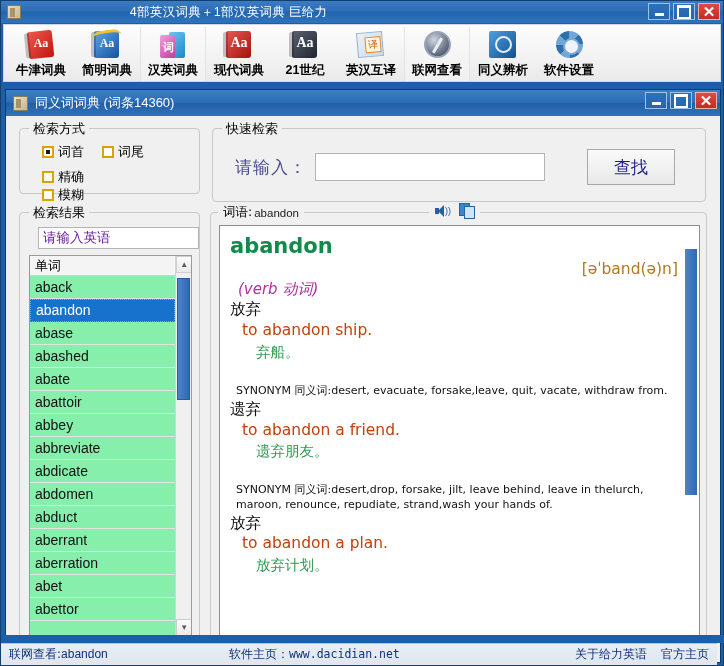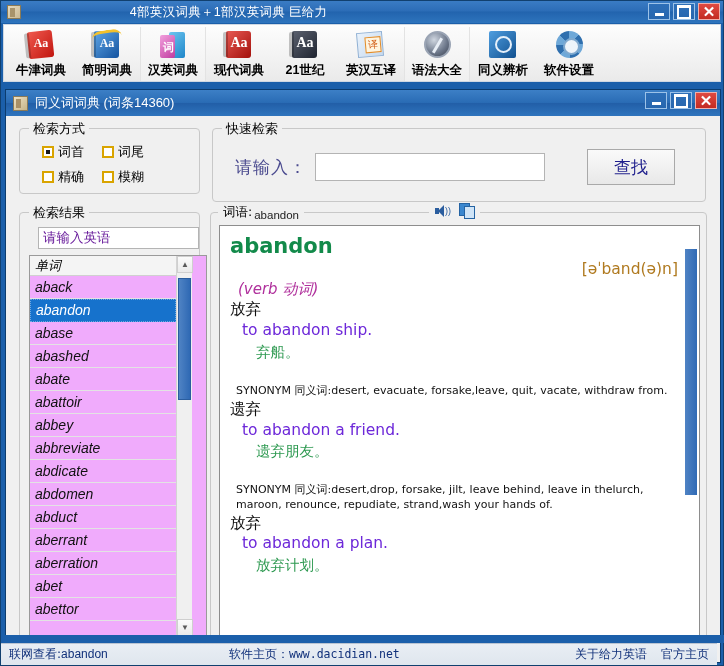--- a/index.html
+++ b/index.html
@@ -183,24 +183,23 @@
   }
 
   
   #result-filter {
     position:absolute; left: 18px; top: 14px; width: 161px; height: 22px;
     background:#fff; border:1px solid #b4b4b4;
     color:#6a1e9c; font-size:13.5px; padding: 0 4px;
     font-family:"DejaVu Sans",sans-serif; outline:none;
   }
   #list-wrap {
-    position:absolute; left: 9px; top: 42px; width: 178px; height: 382px;
-    background:#f0abfc; border:1px solid #9a9a9a; overflow:hidden;
+    position:absolute; left: 9px; top: 42px; width: 163px; height: 382px;
+    background:#86efac; border:1px solid #9a9a9a; overflow:hidden;
     display:flex;
-    font-style:italic;
   }
   #list-col { width: 146px; }
   .list-head {
     height: 20px; line-height: 20px; padding-left: 5px;
     font-size: 13px; color:#000; background:#f4f4f4;
     border-bottom:1px solid #d0d0d0; font-family:"DejaVu Sans",sans-serif;
   }
   .list-item {
     height: 23px; line-height: 23px; padding-left: 5px;
     font-size: 14px; color:#111;
@@ -233,21 +232,21 @@
   }
 
   
   #group-word {
     position:absolute; left: 203px; top: 96px; width: 497px; height: 436px;
     border:1px solid #c8c8c8; border-radius:4px;
   }
   #word-legend {
     position:absolute; top:-9px; left:7px; background:#f0f0f0; padding:0 5px;
     font-size:12px; color:#000; font-family:"DejaVu Sans",sans-serif;
-    display:flex; align-items:flex-end; gap:2px;
+    display:flex; align-items:center; gap:2px;
   }
   #word-legend .wl-key { font-size:12.5px; }
   #word-legend .wl-val { font-size:11.5px; color:#222; font-family:"Liberation Sans",sans-serif; }
   #legend-icons {
     position:absolute; top:-10px; left: 218px; background:#f0f0f0; padding:0 6px;
     display:flex; align-items:center; gap:8px;
   }
   .icon-speaker { width:16px; height:14px; position:relative; }
   .icon-speaker::before{
     content:""; position:absolute; left:0; top:4px; width:4px; height:6px; background:#2a5d9e;
@@ -280,21 +279,21 @@
   }
   #entry-sb-thumb {
     position:absolute; left:2px; top:23px; width:12px; height:246px;
     background: linear-gradient(to right,#4f83c4,#306ab5);
   }
 
   .e-head   { font-size: 21px; font-weight: bold; color:#128a4a; font-family:"DejaVu Sans",sans-serif; line-height: 1.18; }
   .e-phon   { font-size: 15.5px; color:#b07a20; font-family:"DejaVu Sans",sans-serif; padding-left:5px; line-height:1.3;text-align:right;}
   .e-pos    { font-size: 15px; color:#b0309c; font-style: italic; font-family:"DejaVu Sans",sans-serif; padding-left:8px; line-height:1.35;}
   .e-sense  { font-size: 15.5px; color:#111; font-family:"DejaVu Sans",sans-serif; line-height:1.35; }
-  .e-ex     { font-size: 15.5px; color:#6d28d9; font-family:"DejaVu Sans",sans-serif; padding-left:12px; line-height:1.4;}
+  .e-ex     { font-size: 15.5px; color:#c2410c; font-family:"DejaVu Sans",sans-serif; padding-left:12px; line-height:1.4;}
   .e-extr   { font-size: 14.5px; color:#2f9a52; font-family:"DejaVu Sans",sans-serif; padding-left:26px; line-height:1.4;}
   .e-syn    { font-size: 11px; color:#111; font-family:"DejaVu Sans",sans-serif; padding-left:6px; line-height:1.32;margin-top:22px;}
 
   
   #statusbar {
     position:absolute; left:0; bottom:0; width: 716px; height: 22px;
     background: linear-gradient(to bottom,#e9eef4,#dfe6ee);
     border-top:1px solid #b9c4d2;
     display:flex; align-items:center;
   }
@@ -376,21 +375,21 @@
       <div class="tb-icon">
         <div class="transbook"></div>
       </div>
       <div class="tb-label">英汉互译</div>
     </div>
 
     <div class="tb-item active">
       <div class="tb-icon">
         <div class="compass"></div>
       </div>
-      <div class="tb-label">语法大全</div>
+      <div class="tb-label">联网查看</div>
     </div>
 
     <div class="tb-item">
       <div class="tb-icon">
         <div class="magbook"></div>
       </div>
       <div class="tb-label">同义辨析</div>
     </div>
 
     <div class="tb-item">
@@ -423,21 +422,21 @@
           <div class="opt">
             <span class="radio-box checked"></span>
             <span class="opt-label">词首</span>
           </div>
           <div class="opt">
             <span class="check-box"></span>
             <span class="opt-label">词尾</span>
           </div>
         </div>
 
-        <div class="opt-row" style="left:22px; top:39px;">
+        <div class="opt-row" style="left:22px; top:39px;flex-direction:column;">
           <div class="opt">
             <span class="check-box"></span>
             <span class="opt-label">精确</span>
           </div>
           <div class="opt">
             <span class="check-box"></span>
             <span class="opt-label">模糊</span>
           </div>
         </div>
       </div>

